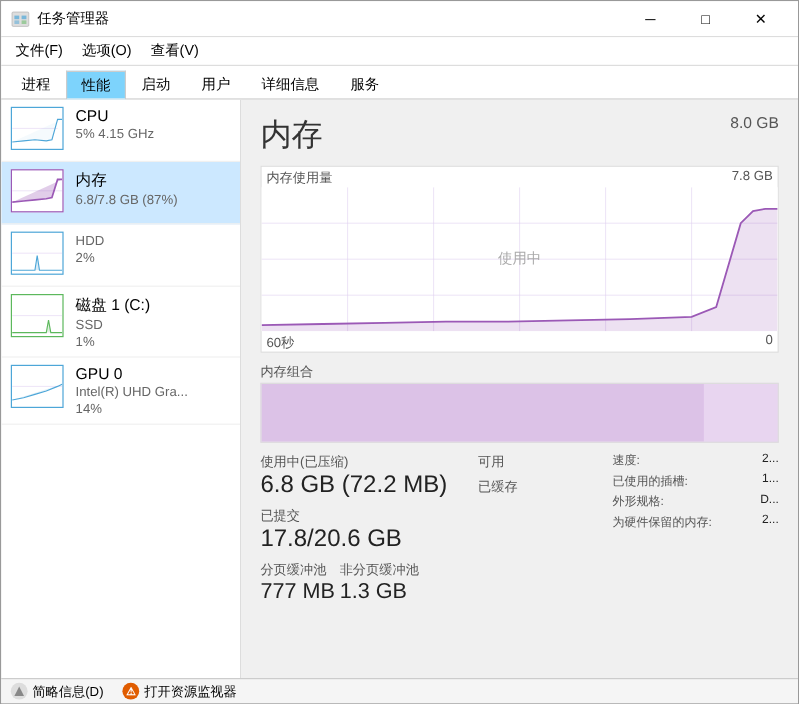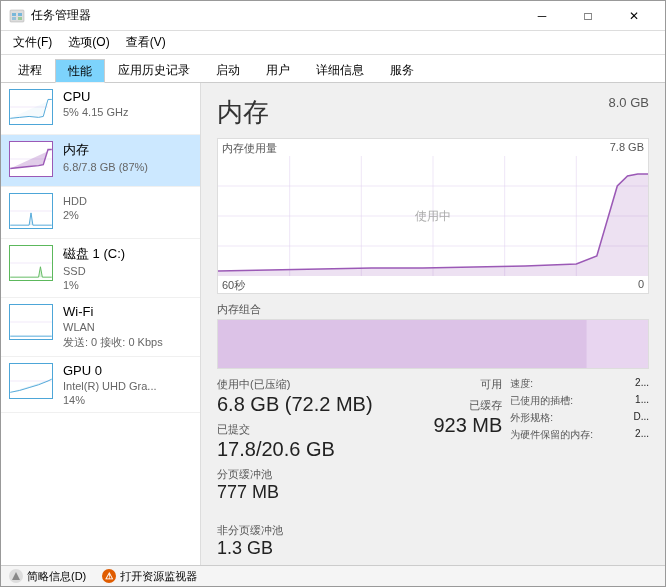--- a/index.html
+++ b/index.html
@@ -281,21 +281,20 @@
 
   <div class="menu-bar">
     <div class="menu-item">文件(F)</div>
     <div class="menu-item">选项(O)</div>
     <div class="menu-item">查看(V)</div>
   </div>
 
   <div class="tab-bar">
     <div class="tab">进程</div>
     <div class="tab active">性能</div>
-    <div class="tab">应用历史记录</div>
     <div class="tab">启动</div>
     <div class="tab">用户</div>
     <div class="tab">详细信息</div>
     <div class="tab">服务</div>
   </div>
 
   <div class="content">
 
     <div class="sidebar">
 
@@ -345,33 +344,20 @@
             <polyline points="0,33 30,33 32,22 34,33 44,33" fill="rgba(92,184,92,0.2)" stroke="#5cb85c" stroke-width="1"></polyline>
           </svg>
         </div>
         <div class="sidebar-info">
           <div class="sidebar-name">磁盘 1 (C:)</div>
           <div class="sidebar-sub">SSD</div>
           <div class="sidebar-sub">1%</div>
         </div>
       </div>
 
-      <div class="sidebar-item">
-        <div class="sidebar-thumbnail wifi-thumb">
-          <svg class="thumb-graph" viewBox="0 0 44 36">
-            <line x1="0" y1="18" x2="44" y2="18" class="grid-lines"></line>
-            <polyline points="0,33 44,33" fill="none" stroke="#4da6d8" stroke-width="1"></polyline>
-          </svg>
-        </div>
-        <div class="sidebar-info">
-          <div class="sidebar-name">Wi-Fi</div>
-          <div class="sidebar-sub">WLAN</div>
-          <div class="sidebar-sub">发送: 0  接收: 0 Kbps</div>
-        </div>
-      </div>
 
       <div class="sidebar-item">
         <div class="sidebar-thumbnail gpu-thumb">
           <svg class="thumb-graph" viewBox="0 0 44 36">
             <line x1="0" y1="18" x2="44" y2="18" class="grid-lines"></line>
             <polyline points="0,30 10,28 20,25 30,22 40,18 44,16" fill="rgba(77,166,216,0.15)" stroke="#4da6d8" stroke-width="1"></polyline>
           </svg>
         </div>
         <div class="sidebar-info">
           <div class="sidebar-name">GPU 0</div>
@@ -430,39 +416,38 @@
 
         <div style="flex:1;">
           <div style="margin-bottom:6px;">
             <div class="stat-label">使用中(已压缩)</div>
             <div style="font-size:20px;font-weight:300;color:#222;line-height:1.2;">6.8 GB (72.2 MB)</div>
           </div>
           <div style="margin-bottom:6px;">
             <div class="stat-label">已提交</div>
             <div style="font-size:20px;font-weight:300;color:#222;line-height:1.2;">17.8/20.6 GB</div>
           </div>
-          <div style="display:flex;gap:20px;flex-direction:column;">
+          <div style="display:flex;gap:4px;">
             <div>
               <div class="stat-label">分页缓冲池</div>
               <div style="font-size:18px;font-weight:300;color:#222;">777 MB</div>
             </div>
             <div>
               <div class="stat-label">非分页缓冲池</div>
               <div style="font-size:18px;font-weight:300;color:#222;">1.3 GB</div>
             </div>
           </div>
         </div>
 
-        <div style="flex:0.6;padding-left:8px;text-align:right;">
+        <div style="flex:0.6;padding-left:8px;">
           <div style="margin-bottom:6px;">
             <div class="stat-label">可用</div>
           </div>
           <div>
             <div class="stat-label">已缓存</div>
-            <div style="font-size:20px;font-weight:300;color:#222;line-height:1.2;">923 MB</div>
           </div>
         </div>
 
         <div style="flex:0.8;padding-left:8px;">
           <div class="stat-right-row">
             <span class="stat-right-key">速度:</span>
             <span class="stat-right-val">2...</span>
           </div>
           <div class="stat-right-row">
             <span class="stat-right-key">已使用的插槽:</span>

